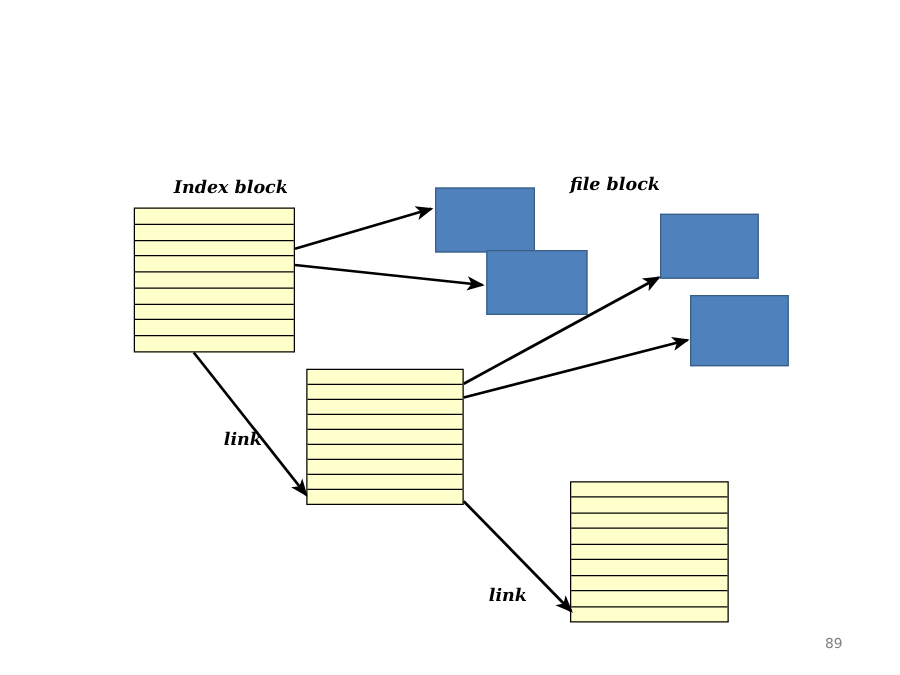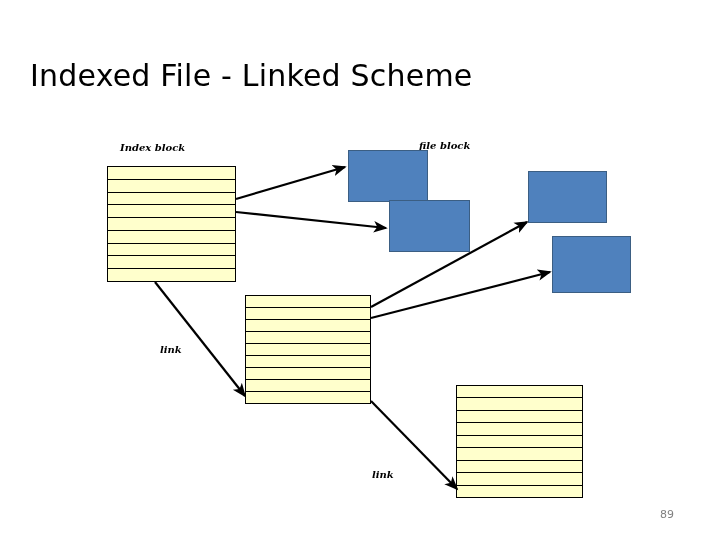--- a/index.html
+++ b/index.html
@@ -24,26 +24,27 @@
     font-weight: 400;
     color: #000000;
     letter-spacing: 0.2px;
     white-space: nowrap;
   }
   .caption {
     position: absolute;
     font-family: "DejaVu Serif", serif;
     font-style: italic;
     font-weight: bold;
-    font-size: 10px;
+    font-size: 14px;
     color: #000000;
     white-space: nowrap;
+    margin-left: 19px;
   }
   #label-index-block { left: 120px; top: 142px; }
-  #label-file-block  { left: 419px; top: 140px; }
+  #label-file-block  { left: 437px; top: 140px; }
   #label-link-1      { left: 160px; top: 344px; }
   #label-link-2      { left: 372px; top: 469px; }
 
   .yellow-block {
     position: absolute;
     background: #FFFFCC;
     border: 1px solid #000000;
     box-sizing: border-box;
     display: flex;
     flex-direction: column;
@@ -89,21 +90,20 @@
     font-family: "DejaVu Sans", sans-serif;
     font-size: 11px;
     color: #808080;
   }
 </style>
 </head>
 <body>
 
 <div id="slide">
 
-  <div id="slide-title">Indexed File - Linked Scheme</div>
 
   <div class="caption" id="label-index-block">Index block</div>
   <div class="caption" id="label-file-block">file block</div>
   <div class="caption" id="label-link-1">link</div>
   <div class="caption" id="label-link-2">link</div>
 
   <div class="yellow-block" id="index-block">
     <div class="row"></div>
     <div class="row"></div>
     <div class="row"></div>

